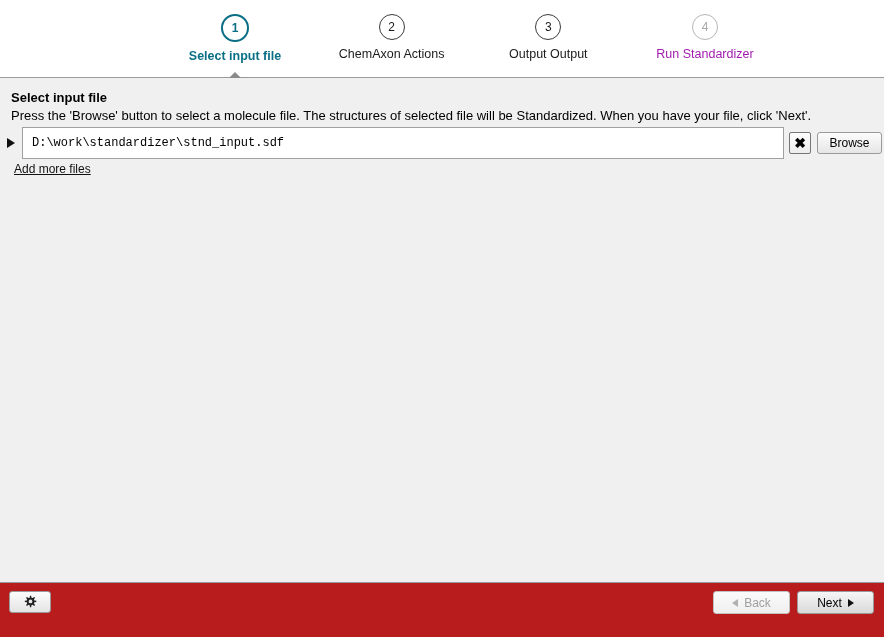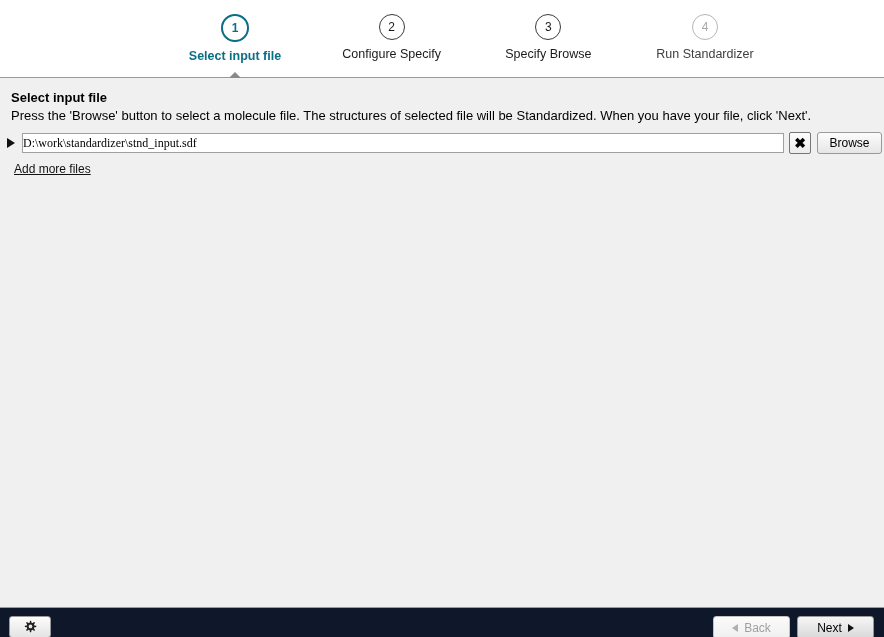--- a/index.html
+++ b/index.html
@@ -74,21 +74,21 @@
     margin-top: 7px;
     font-size: 12.5px;
     color: #1a1a1a;
     white-space: nowrap;
   }
   .step.active .step-label {
     color: #0a6e85;
     font-weight: bold;
   }
   .step.disabled .step-label {
-    color: #404040;
+    color: #a21caf;
   }
   .step-pointer {
     position: absolute;
     top: 58px;
     width: 0;
     height: 0;
     border-left: 11px solid transparent;
     border-right: 11px solid transparent;
     border-bottom: 11px solid #8a8a8a;
   }
@@ -162,27 +162,27 @@
   }
   .expander-tri {
     width: 0;
     height: 0;
     border-top: 5px solid transparent;
     border-bottom: 5px solid transparent;
     border-left: 8px solid #111111;
   }
   .file-input {
     width: 762px;
-    height: 20px;
+    height: 32px;
     border: 1px solid #a0a0a0;
     background: #ffffff;
-    font-family: Liberation Serif, serif;
-    font-size: 12px;
-    color: #000000;
-    padding: 0 0;
+    font-family: Liberation Mono, monospace;
+    font-size: 12px;
+    color: #000000;
+    padding: 0 9px;
     box-sizing: border-box;
     outline: none;
   }
   .clear-btn {
     width: 22px;
     height: 22px;
     margin-left: 5px;
     border: 1px solid #767676;
     border-radius: 2px;
     background: linear-gradient(#fdfdfd, #ececec);
@@ -221,22 +221,22 @@
     text-decoration: underline;
     cursor: pointer;
   }
 
   
   .footer {
     position: absolute;
     bottom: 0;
     left: 0;
     width: 884px;
-    height: 30px;
-    background: #0f172a;
+    height: 55px;
+    background: #b91c1c;
     border-top: 1px solid #9a9a9a;
     box-sizing: border-box;
   }
   .gear-btn {
     position: absolute;
     left: 9px;
     top: 8px;
     width: 42px;
     height: 22px;
     border: 1px solid #9a9a9a;
@@ -301,27 +301,27 @@
   <div class="steps">
 
     <div class="step active">
       <div class="step-circle">1</div>
       <div class="step-label">Select input file</div>
       <div class="step-pointer"></div>
     </div>
 
     <div class="step">
       <div class="step-circle">2</div>
-      <div class="step-label">Configure Specify</div>
+      <div class="step-label">ChemAxon Actions</div>
 
     </div>
 
     <div class="step">
       <div class="step-circle">3</div>
-      <div class="step-label">Specify Browse</div>
+      <div class="step-label">Output Output</div>
 
     </div>
 
     <div class="step disabled">
       <div class="step-circle">4</div>
       <div class="step-label">Run Standardizer</div>
 
     </div>
 
   </div>

